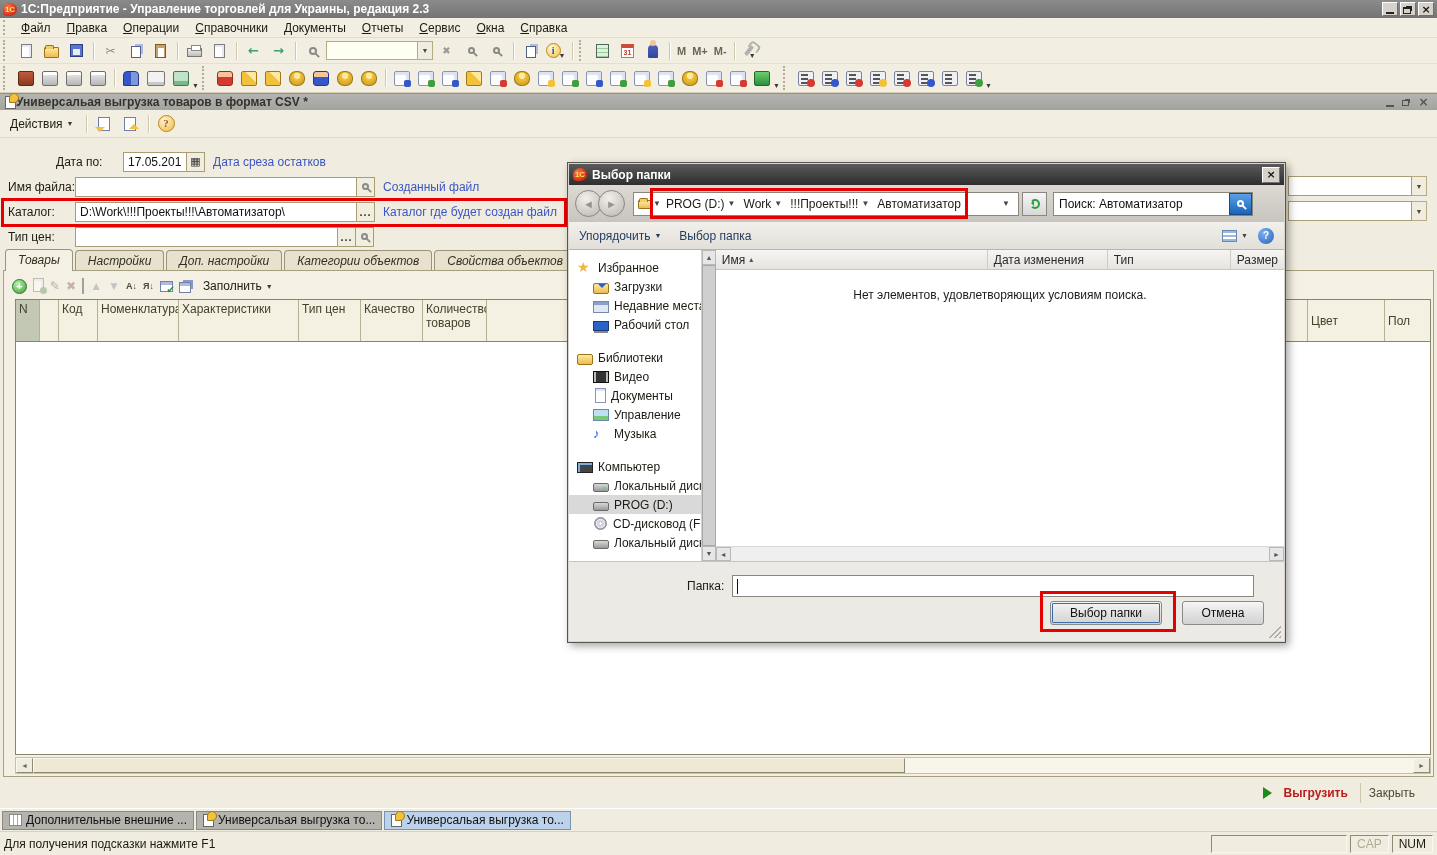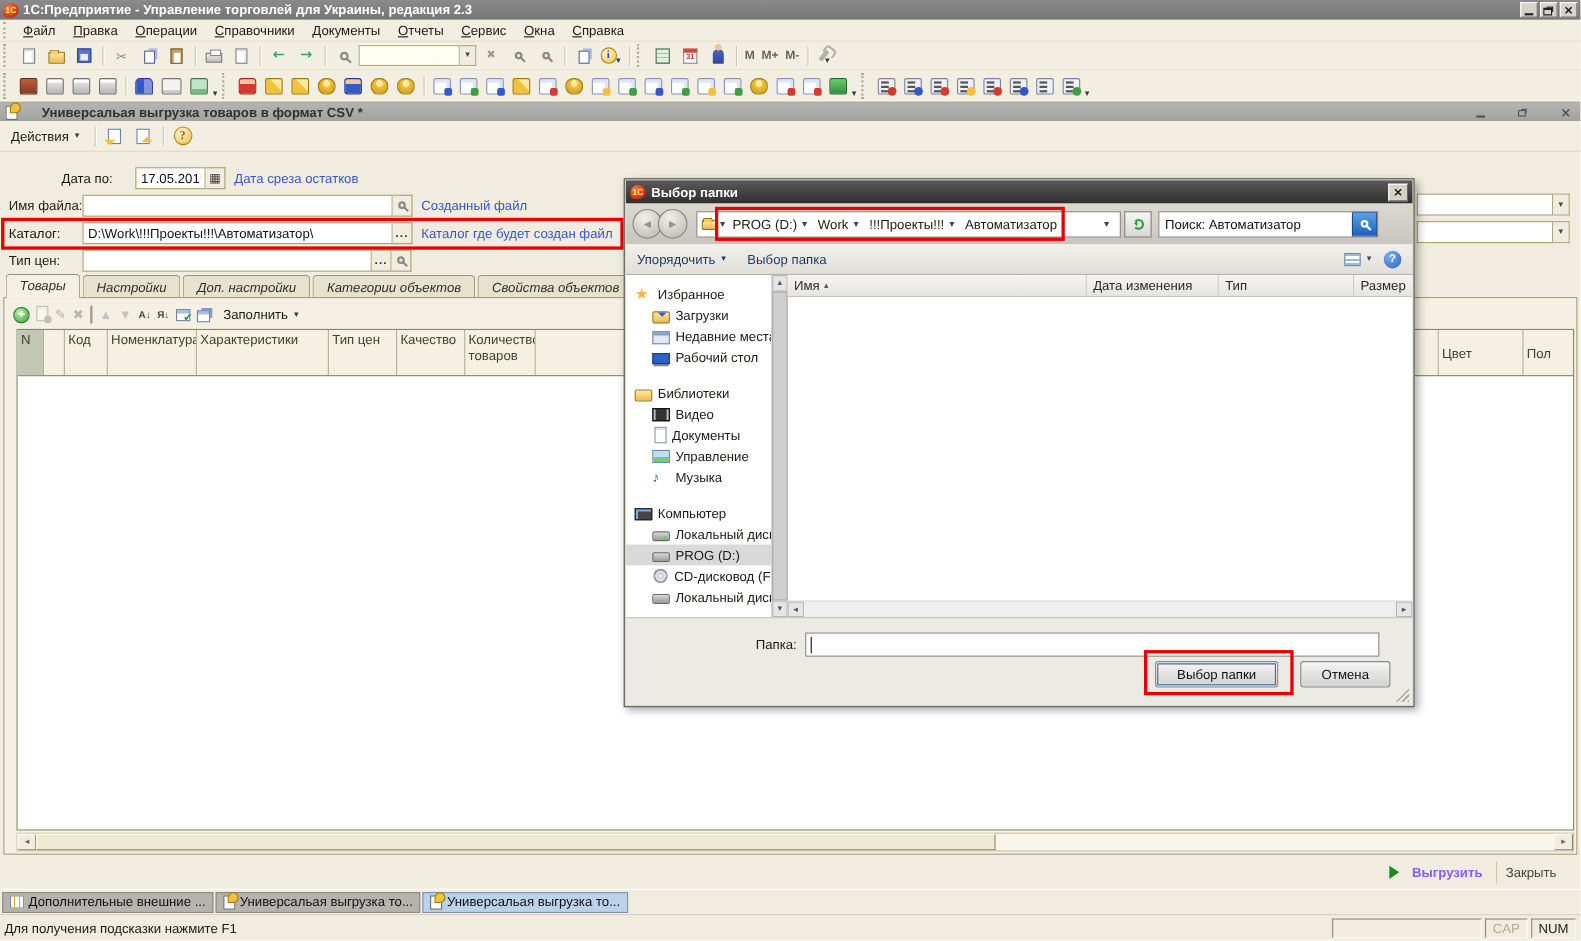--- a/index.html
+++ b/index.html
@@ -80,21 +80,21 @@
   .tCartY { background:linear-gradient(45deg,#f2c23c 60%,#ffe9a0 60%); border:1px solid #a07a10; }
   .tCoin { background:radial-gradient(circle at 50% 30%,#ffe9a0 25%,#f2c23c 28%,#c89a1e 95%); border:1px solid #a07a10; border-radius:45%; }
   .tSig { background:#eef0f6; border:1px solid #7a82a0; }
   .tSig::before { content:""; position:absolute; left:2px; top:2px; width:7px; height:2px; background:#555; box-shadow:0 4px 0 #555, 0 8px 0 #555; }
   .tSig.red::after,.tSig.blu::after,.tSig.grn::after,.tSig.dot::after { content:""; position:absolute; right:-2px; bottom:-2px; width:8px; height:8px; border-radius:50%; }
   .tSig.red::after { background:#d43a2f; } .tSig.blu::after { background:#3558c8; }
   .tSig.grn::after { background:#3f9e3f; } .tSig.dot::after { background:#f2c23c; }
   .tBat { background:linear-gradient(#6ad06a,#2f8e3f); border:1px solid #1e6a2a; border-radius:2px; }
 
   
-  .childbar { left:0; top:93px; width:1437px; height:17px; background:linear-gradient(#b4b4b2,#a2a29e); display:flex; align-items:center; gap:22px; padding:0 5px; border-top:1px solid #8f8f8f; }
+  .childbar { left:0; top:93px; width:1437px; height:17px; background:linear-gradient(#b4b4b2,#a2a29e); display:flex; align-items:center; gap:0; padding:0 5px; border-top:1px solid #8f8f8f; }
   .childbar .t { color:#33322c; font-weight:bold; flex:1; }
   .docstar { width:11px; height:13px; background:#fff; border:1px solid #666; position:relative; }
   .docstar::after { content:""; position:absolute; right:-4px; top:-4px; width:8px; height:8px; background:#f2c23c; border-radius:50% 50% 50% 0; border:1px solid #a07a10; }
   .flatbtn { display:flex; align-items:center; justify-content:center; width:17px; height:15px; color:#55544e; }
   .fh-min { width:8px; height:2px; background:#55544e; margin-top:8px; }
   .fh-rest { width:7px; height:6px; border:1px solid #55544e; background:transparent; box-shadow:2px -2px 0 -1px #55544e; margin-top:2px; margin-left:-2px; }
   .fh-x { font:bold 12px/12px "DejaVu Sans",sans-serif; }
 
   
   .actionsbar { left:0; top:110px; width:1437px; height:28px; background:#f2eee1; border-bottom:1px solid #e0dac2; display:flex; align-items:center; gap:3px; padding-left:4px; }
@@ -134,21 +134,21 @@
   .th { border-right:1px solid #b9b093; padding:2px 3px; font-size:12px; color:#45412a; overflow:hidden; }
   .th.ncell { background:#c3c8b4; }
   .th.cmid { display:flex; align-items:center; }
   .hscroll { position:absolute; left:11px; top:486px; width:1416px; height:17px; background:#f8f5ea; border:1px solid #c9c1a2; display:flex; }
   .sbtn { width:17px; height:100%; display:flex; align-items:center; justify-content:center; font-size:7px; color:#6a6550; background:#f0ecdf; border:1px solid; border-color:#fbf8ef #8f8a72 #8f8a72 #fbf8ef; }
   .sthumb { height:100%; background:#efe9d4; border:1px solid; border-color:#fbf8ef #8f8a72 #8f8a72 #fbf8ef; }
 
   
   .footbtns { left:0; top:780px; width:1437px; height:26px; display:flex; align-items:center; justify-content:flex-end; gap:4px; padding-right:14px; }
   .playtri { width:0; height:0; border-left:9px solid #1e8a1e; border-top:6px solid transparent; border-bottom:6px solid transparent; }
-  .exportbtn { display:flex; align-items:center; gap:12px; font-weight:bold; color:#8b5cf6; padding:3px 8px; }
+  .exportbtn { display:flex; align-items:center; gap:12px; font-weight:bold; color:#b91c1c; padding:3px 8px; }
   .closebtn { color:#4a472e; padding:3px 8px; border-left:1px solid #cfc8ab; }
 
   
   .mditabs { left:0; top:808px; width:1437px; height:23px; background:#f0ecdf; border-top:1px solid #fff; display:flex; align-items:center; gap:2px; padding-left:2px; }
   .mtab { height:19px; display:flex; align-items:center; gap:4px; padding:0 6px; background:#b5b3ad; border:1px solid #8a887f; color:#111; white-space:nowrap; }
   .mtab.active { background:#bcd2ea; border-color:#7a92b0; }
   .gridico { width:13px; height:12px; background:repeating-linear-gradient(90deg,#fff 0 3px,#e8a03a 3px 4px),#fff; border:1px solid #888; }
 
   
   .statusbar { left:0; top:831px; width:1437px; height:24px; background:#f0ecdf; border-top:1px solid #d8d2ba; display:flex; align-items:center; padding:0 4px; gap:3px; }
@@ -676,20 +676,21 @@
       <div class="dlist">
         <div class="dlhead">
           <span class="dlh" style="width:272px">
             <span>Имя</span>
               <span style="font-size:8px;color:#555">▴</span>
           </span>
           <span class="dlh" style="width:120px">Дата изменения</span>
           <span class="dlh" style="width:123px">Тип</span>
           <span class="dlh" style="flex:1;border-right:none">Размер</span>
         </div>
+        <div class="dlmsg">Нет элементов, удовлетворяющих условиям поиска.</div>
         <div class="dhscroll">
           <span class="vsbtn" style="height:100%;width:15px">◄</span>
           <span class="dhtrack"></span>
           <span class="vsbtn" style="height:100%;width:15px">►</span>
         </div>
       </div>
     </div>
 
     <div class="dfoot">
       <div class="folderrow">

